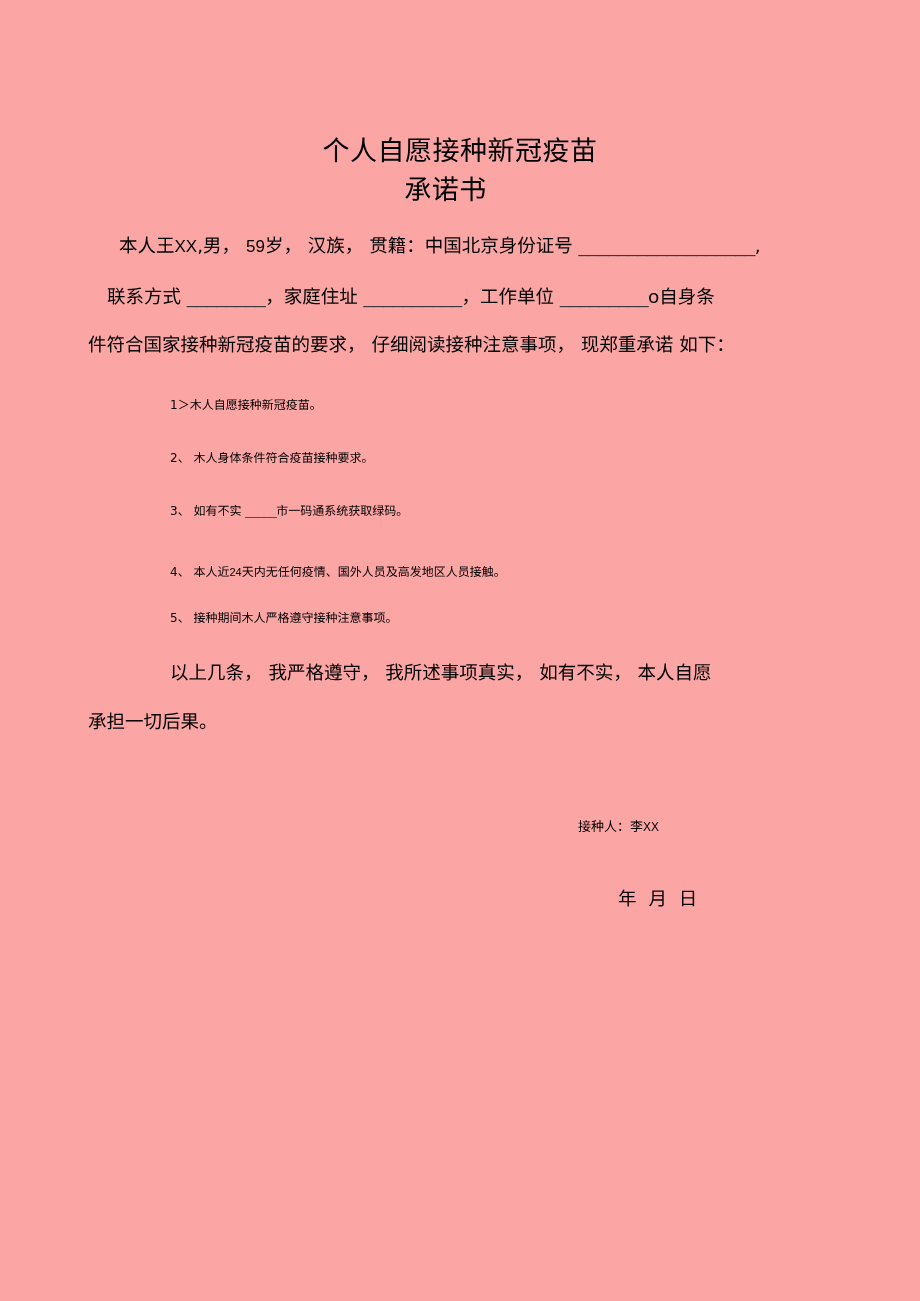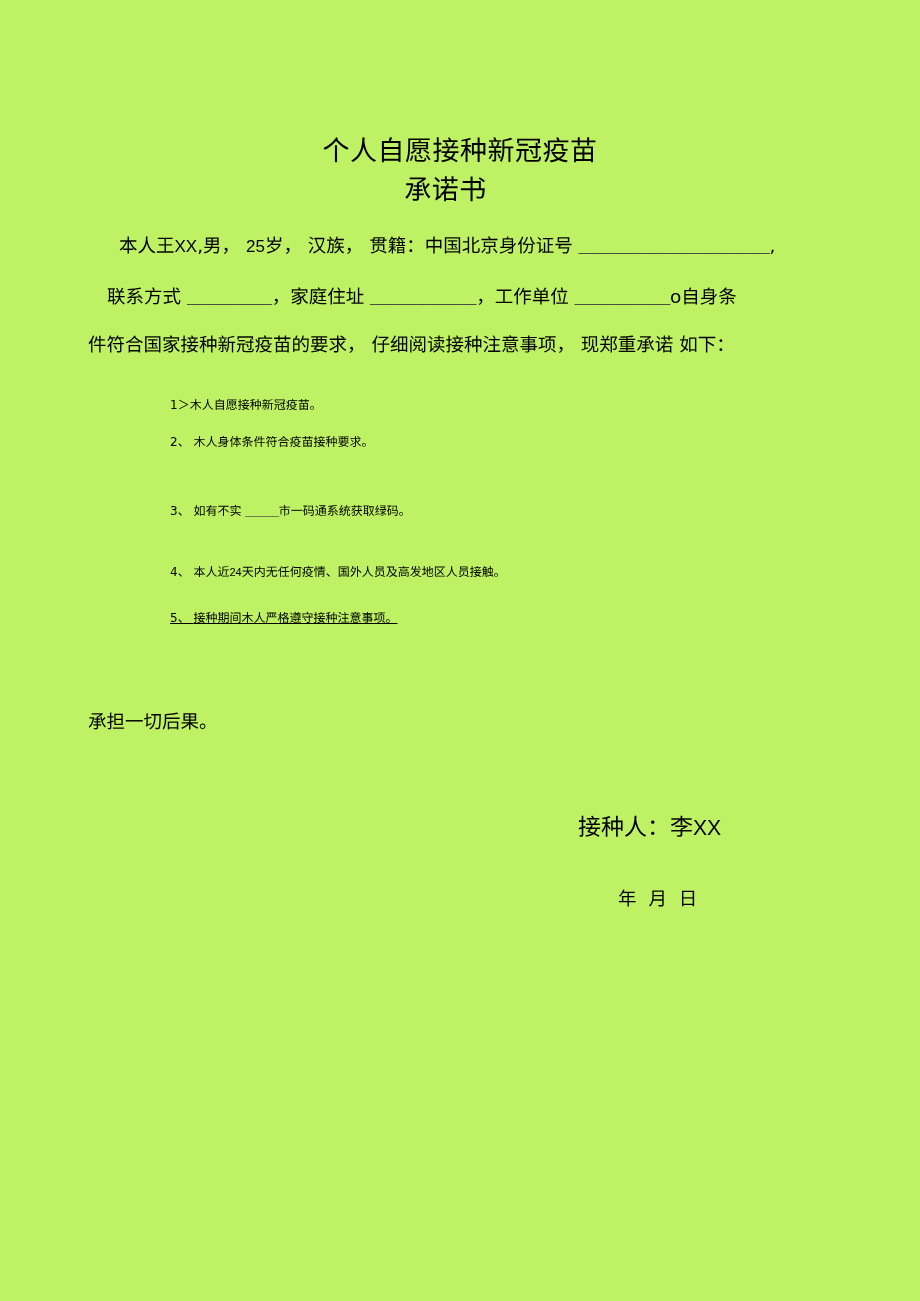--- a/index.html
+++ b/index.html
@@ -13,21 +13,21 @@
     font-family: "DejaVu Sans", "Liberation Sans", sans-serif;
     color: #000000;
     -webkit-font-smoothing: antialiased;
   }
 
   .page {
     position: relative;
     width: 920px;
     height: 1301px;
     margin: 0 auto;
-    background: #bef264;
+    background: #fca5a5;
     overflow: hidden;
     box-sizing: border-box;
   }
 
   
   .doc-title {
     position: absolute;
     left: 0;
     top: 133px;
     width: 920px;
@@ -70,24 +70,24 @@
   .clause {
     position: absolute;
     left: 170px;
     font-size: 12px;
     line-height: 30px;
     white-space: nowrap;
     font-weight: 400;
   }
 
   .clause-1 { top: 390px; }
-  .clause-2 { top: 427px; }
+  .clause-2 { top: 443px; }
   .clause-3 { top: 496px; }
   .clause-4 { top: 549px; margin-top: 8px; }
-  .clause-5 { top: 603px; text-decoration: underline; }
+  .clause-5 { top: 603px; }
 
   
   .closing-1 {
     position: absolute;
     left: 170px;
     top: 658px;
     font-size: 18.5px;
     line-height: 30px;
     white-space: nowrap;
     font-weight: 400;
@@ -102,21 +102,21 @@
     white-space: nowrap;
     font-weight: 400;
     text-align: right;
   }
 
   
   .signatory {
     position: absolute;
     left: 578px;
     top: 812px;
-    font-size: 23px;
+    font-size: 13px;
     line-height: 30px;
     white-space: nowrap;
     font-weight: 400;
   }
 
   .sign-date {
     position: absolute;
     left: 618px;
     top: 866px;
     font-size: 18.5px;
@@ -128,36 +128,36 @@
   }
 
   
   .latin {
     font-family: "Liberation Sans", "DejaVu Sans", sans-serif;
     font-size: 0.92em;
   }
 
   
   .blank {
-    font-family: Liberation Mono, monospace;
+    font-family: Liberation Sans, sans-serif;
     letter-spacing: -0.5px;
     color: #3a3a3a;
   }
 </style>
 </head>
 <body>
 
 <div class="page">
 
   <div class="doc-title">个人自愿接种新冠疫苗</div>
 
   <div class="doc-subtitle">承诺书</div>
 
   <div class="body-line lead-1">
-    <span>本人王</span><span class="latin">XX</span><span>,男， </span><span class="latin">25</span><span>岁， 汉族， 贯籍：中国北京身份证号 </span><span class="blank">__________________</span><span>,</span>
+    <span>本人王</span><span class="latin">XX</span><span>,男， </span><span class="latin">59</span><span>岁， 汉族， 贯籍：中国北京身份证号 </span><span class="blank">__________________</span><span>,</span>
   </div>
 
   <div class="body-line lead-3">件符合国家接种新冠疫苗的要求， 仔细阅读接种注意事项， 现郑重承诺 如下：</div>
 
   <div class="body-line lead-2">
     <span>联系方式 </span><span class="blank">________</span><span>，家庭住址 </span><span class="blank">__________</span><span>，工作单位 </span><span class="blank">_________</span><span>o自身条</span>
   </div>
 
   <div class="clause clause-1">
     <span>1＞</span><span>木人自愿接种新冠疫苗。</span>
@@ -172,20 +172,21 @@
   </div>
 
   <div class="clause clause-4">
     <span>4、 </span><span>本人近</span><span class="latin">24</span><span>天内无任何疫情、国外人员及高发地区人员接触。</span>
   </div>
 
   <div class="clause clause-5">
     <span>5、 </span><span>接种期间木人严格遵守接种注意事项。</span>
   </div>
 
+  <div class="closing-1">以上几条， 我严格遵守， 我所述事项真实， 如有不实， 本人自愿</div>
 
   <div class="closing-2">承担一切后果。</div>
 
   <div class="signatory">
     <span>接种人：李</span><span class="latin">XX</span>
   </div>
 
   <div class="sign-date">年 月 日</div>
 
 </div>

